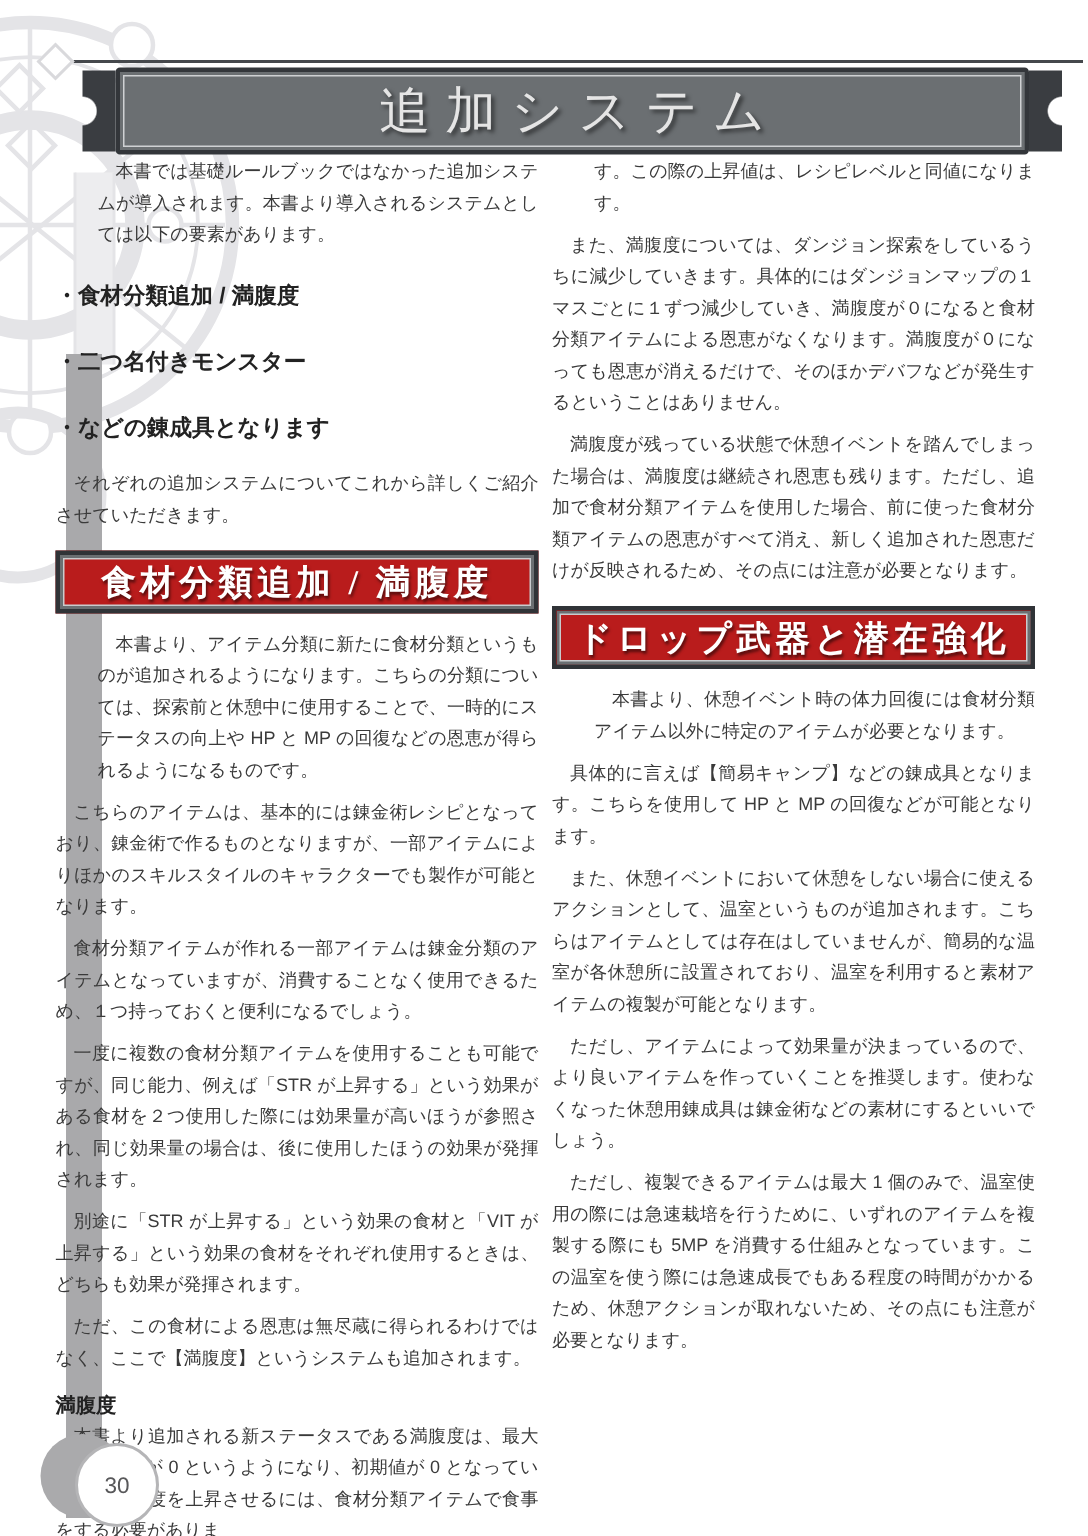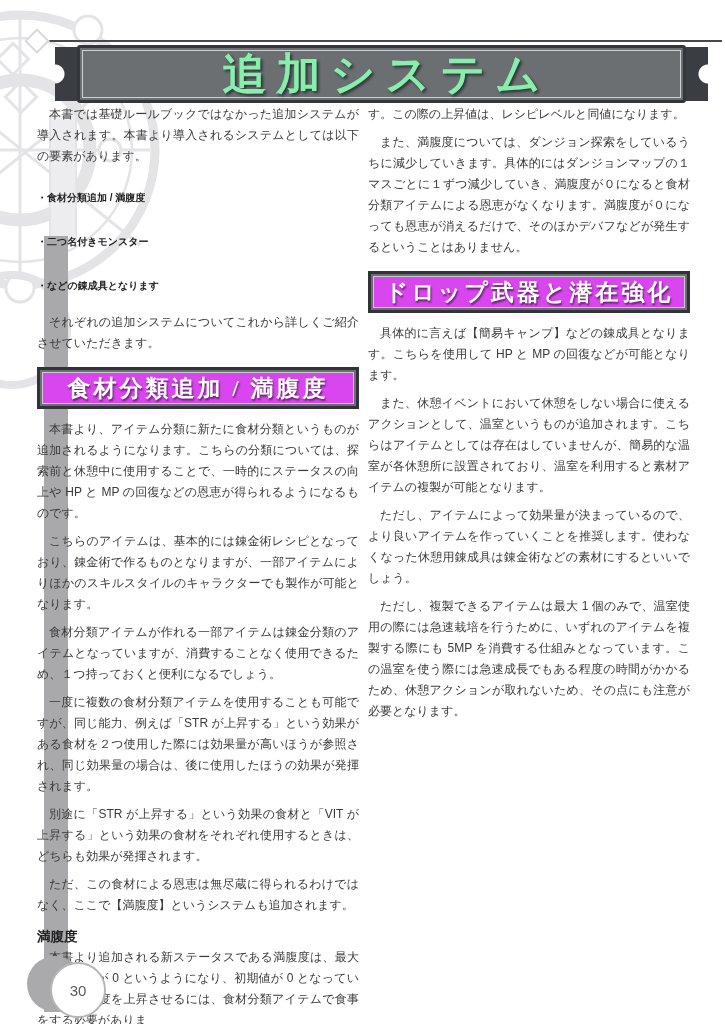--- a/index.html
+++ b/index.html
@@ -14,32 +14,32 @@
   .rule-diamond{position:absolute;left:28px;top:32px;width:14px;height:14px;border:2px solid #d9d9dc;
         transform:rotate(45deg);background:#fff;}
   
   .banner{position:absolute;left:55px;top:45px;width:653px;height:58px;display:flex;align-items:stretch;}
   .cap{width:22px;flex:0 0 22px;}
   .cap.left{background:radial-gradient(circle at 0 50%, rgba(0,0,0,0) 0 9px, #3a3d41 10px);margin:2px 0;}
   .cap.right{background:radial-gradient(circle at 100% 50%, rgba(0,0,0,0) 0 9px, #3a3d41 10px);margin:2px 0;}
   .plate{flex:1;background:#6b6f72;border:3px solid #33363a;border-radius:3px;
         box-shadow:inset 0 0 0 2px #6b6f72, inset 0 0 0 3px #cfd1d3;
         display:flex;align-items:center;justify-content:center;}
-  .page-title{font-family:"Liberation Serif","DejaVu Serif",serif;font-weight:bold;font-size:44px;
-        color:#86efac;letter-spacing:10px;padding-left:10px;
+  .page-title{font-family:"Liberation Serif","DejaVu Serif",serif;font-weight:normal;font-size:34px;
+        color:#e5e5e5;letter-spacing:10px;padding-left:10px;
         text-shadow:2px 2px 3px rgba(0,0,0,0.55);}
   
   .content{position:absolute;left:37px;top:104px;width:653px;display:flex;gap:9px;}
   .col{width:322px;flex:0 0 322px;font-size:12px;line-height:21px;text-align:justify;}
   .para{margin:7px 0 0 0;text-indent:1em;}
-  .para.first{margin-top:0;}
+  .para.first{margin-top:0;margin-left:28px;}
   .para.no-indent{text-indent:0;}
   .bullets{margin:12px 0 13px 0;}
-  .bullet-item{font-weight:bold;font-size:10px;line-height:27px;color:#222;margin-top:17px;}
-  .section-box{margin:13px 0 10px 0;height:36px;background:#d946ef;border:3px solid #303337;
+  .bullet-item{font-weight:bold;font-size:15px;line-height:27px;color:#222;margin-top:17px;}
+  .section-box{margin:13px 0 10px 0;height:36px;background:#b91c1c;border:3px solid #303337;
         box-shadow:inset 0 0 0 2px #6b6f72, inset 0 0 0 3px #c9cbcd;
         display:flex;align-items:center;justify-content:center;}
   .section-title{font-family:"Liberation Serif","DejaVu Serif",serif;font-weight:bold;font-size:23px;
         color:#ffffff;letter-spacing:3px;text-shadow:1px 2px 2px rgba(0,0,0,0.55);}
   .subhead{margin:10px 0 0 0;font-size:13.5px;font-weight:bold;color:#222;}
   
   .crescent{position:absolute;left:27px;top:956px;width:56px;height:56px;border-radius:50%;background:#aaaaac;}
   .badge{position:absolute;left:50px;top:962px;width:52px;height:52px;border-radius:50%;background:#ffffff;
         border:2px solid #b5b5b7;display:flex;align-items:center;justify-content:center;
         font-size:15px;color:#58585a;}
@@ -105,25 +105,27 @@
       <p class="para">別途に「STR が上昇する」という効果の食材と「VIT が上昇する」という効果の食材をそれぞれ使用するときは、どちらも効果が発揮されます。</p>
       <p class="para">ただ、この食材による恩恵は無尽蔵に得られるわけではなく、ここで【満腹度】というシステムも追加されます。</p>
 
       <h3 class="subhead">満腹度</h3>
       <p class="para" style="margin-top:0;">本書より追加される新ステータスである満腹度は、最大が 5、最少が 0 というようになり、初期値が 0 となっています。満腹度を上昇させるには、食材分類アイテムで食事をする必要がありま</p>
     </div>
 
     <div class="col">
       <p class="para first no-indent">す。この際の上昇値は、レシピレベルと同値になります。</p>
       <p class="para">また、満腹度については、ダンジョン探索をしているうちに減少していきます。具体的にはダンジョンマップの１マスごとに１ずつ減少していき、満腹度が０になると食材分類アイテムによる恩恵がなくなります。満腹度が０になっても恩恵が消えるだけで、そのほかデバフなどが発生するということはありません。</p>
+      <p class="para">満腹度が残っている状態で休憩イベントを踏んでしまった場合は、満腹度は継続され恩恵も残ります。ただし、追加で食材分類アイテムを使用した場合、前に使った食材分類アイテムの恩恵がすべて消え、新しく追加された恩恵だけが反映されるため、その点には注意が必要となります。</p>
 
       <div class="section-box">
         <span class="section-title">ドロップ武器と潜在強化</span>
       </div>
 
+      <p class="para first">本書より、休憩イベント時の体力回復には食材分類アイテム以外に特定のアイテムが必要となります。</p>
       <p class="para">具体的に言えば【簡易キャンプ】などの錬成具となります。こちらを使用して HP と MP の回復などが可能となります。</p>
       <p class="para">また、休憩イベントにおいて休憩をしない場合に使えるアクションとして、温室というものが追加されます。こちらはアイテムとしては存在はしていませんが、簡易的な温室が各休憩所に設置されており、温室を利用すると素材アイテムの複製が可能となります。</p>
       <p class="para">ただし、アイテムによって効果量が決まっているので、より良いアイテムを作っていくことを推奨します。使わなくなった休憩用錬成具は錬金術などの素材にするといいでしょう。</p>
       <p class="para">ただし、複製できるアイテムは最大 1 個のみで、温室使用の際には急速栽培を行うために、いずれのアイテムを複製する際にも 5MP を消費する仕組みとなっています。この温室を使う際には急速成長でもある程度の時間がかかるため、休憩アクションが取れないため、その点にも注意が必要となります。</p>
     </div>
 
   </div>
 
   <div class="crescent"></div>
   <div class="badge">

